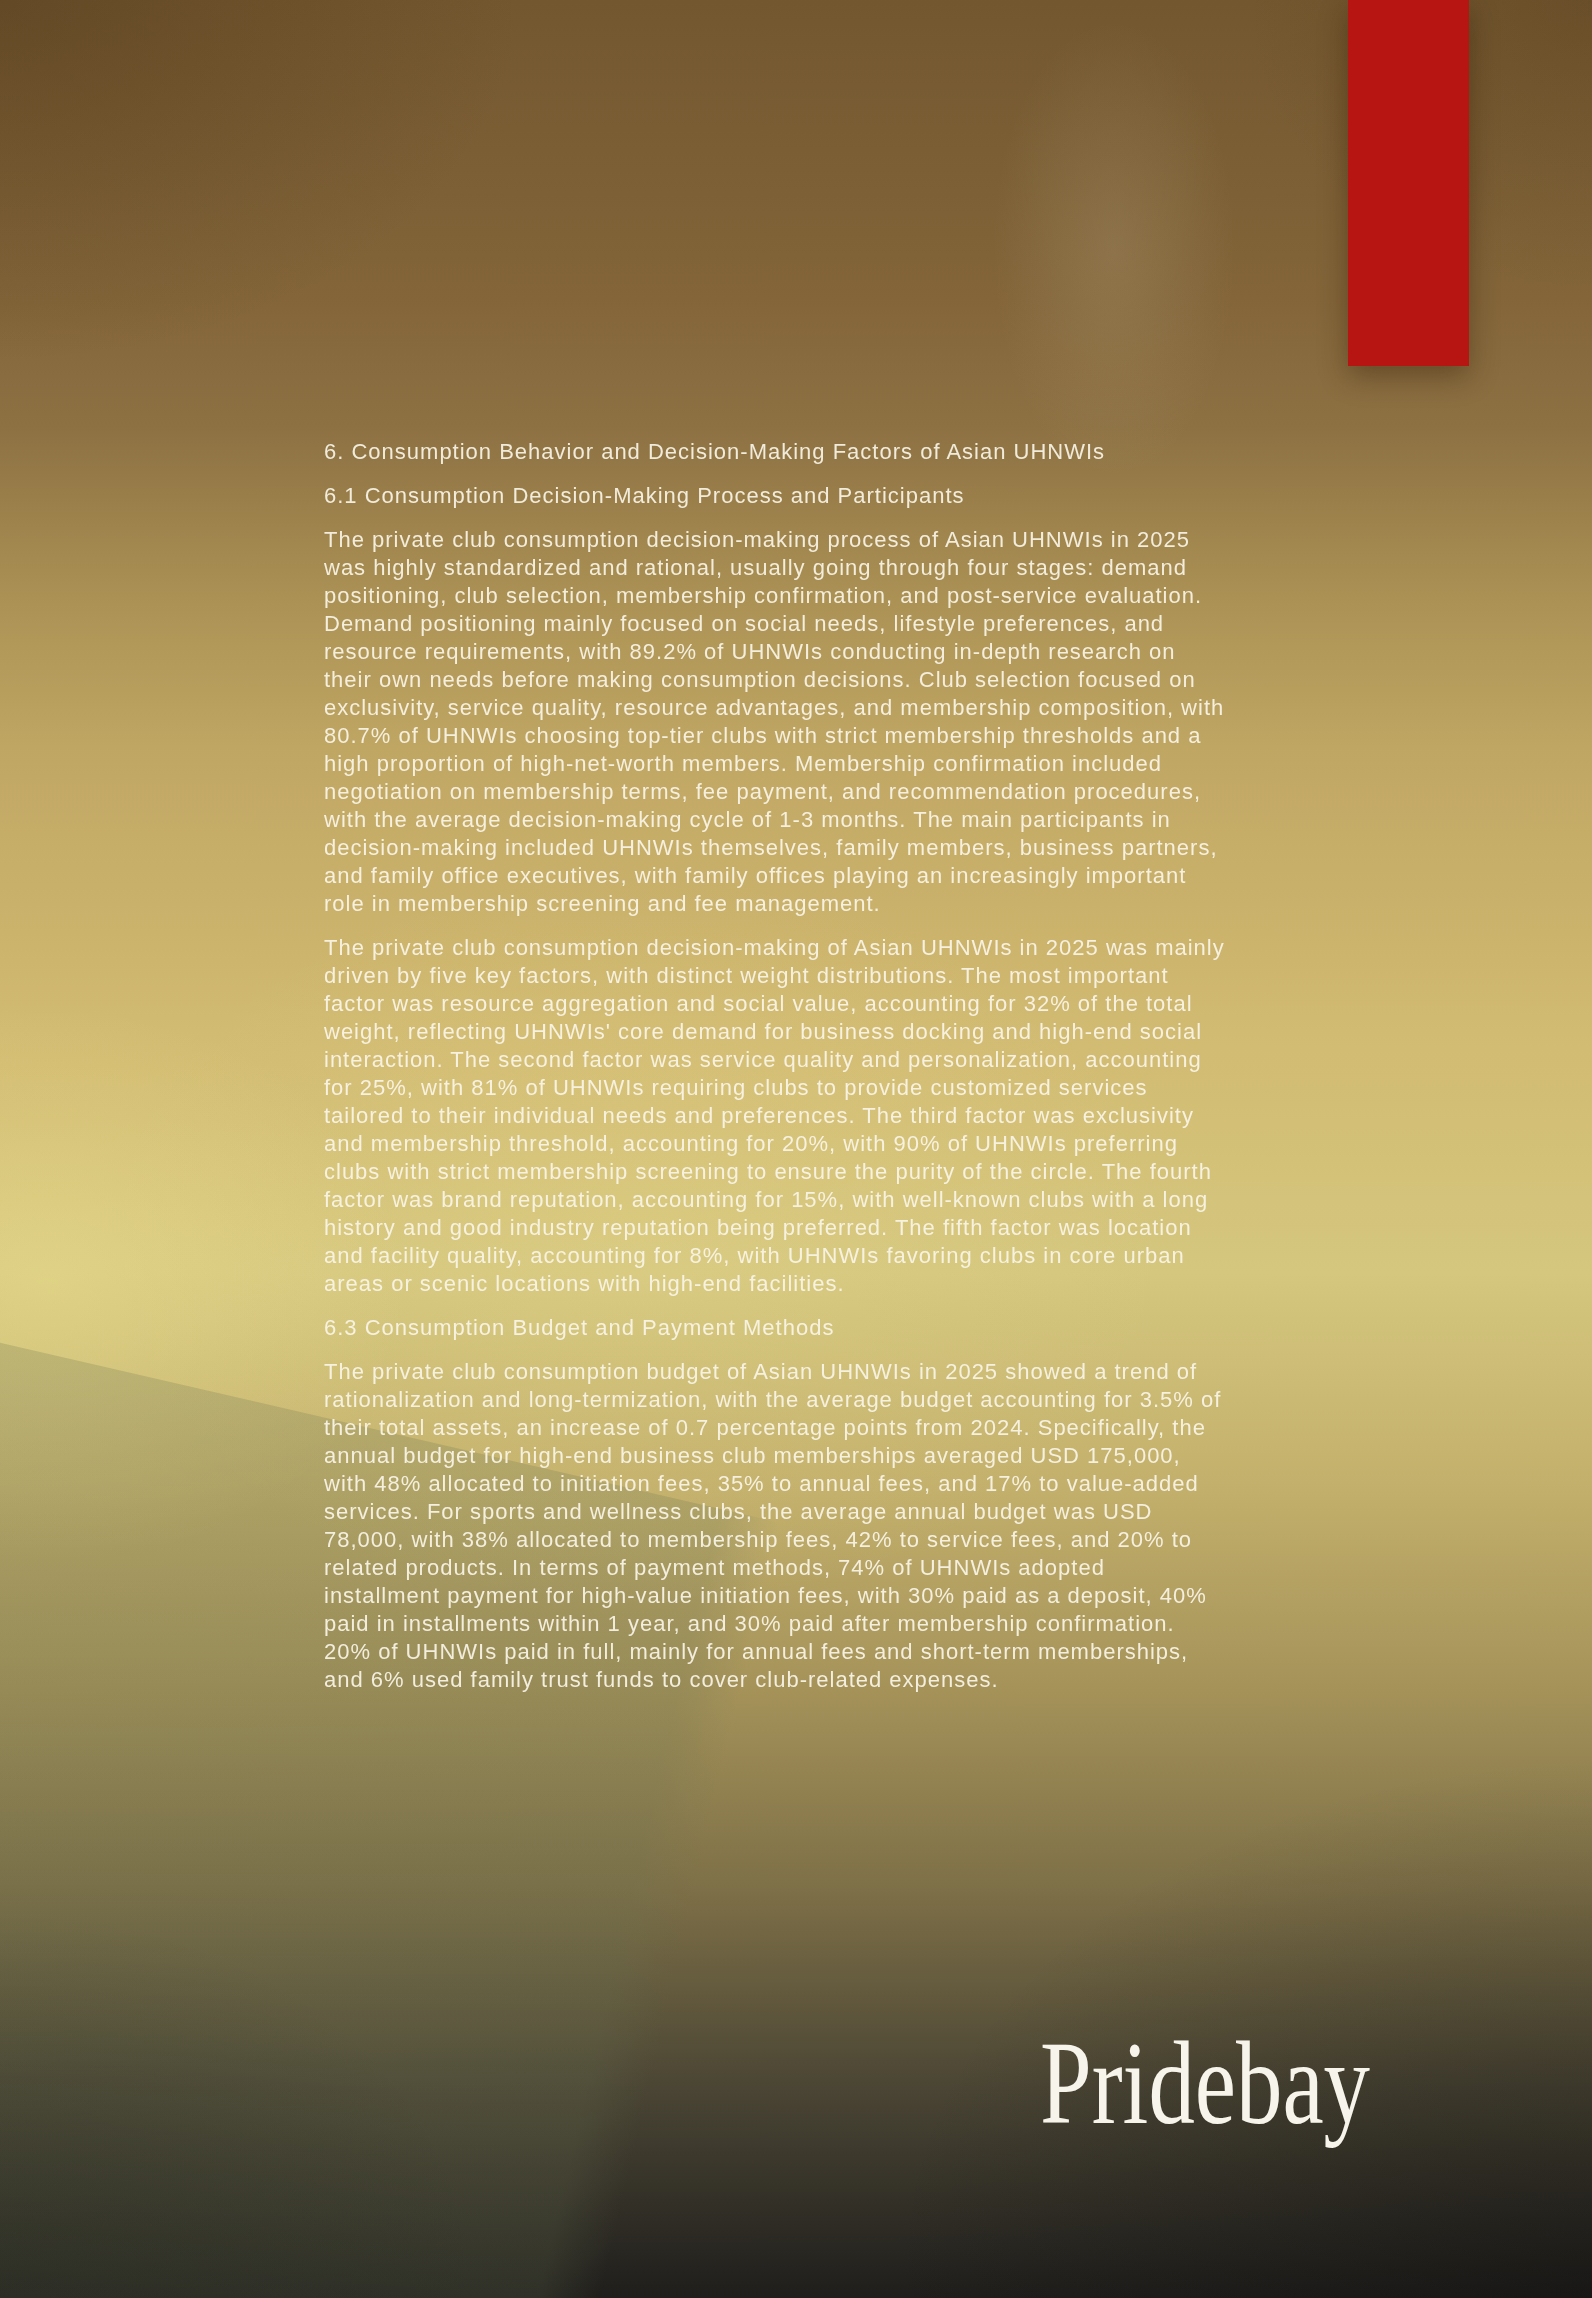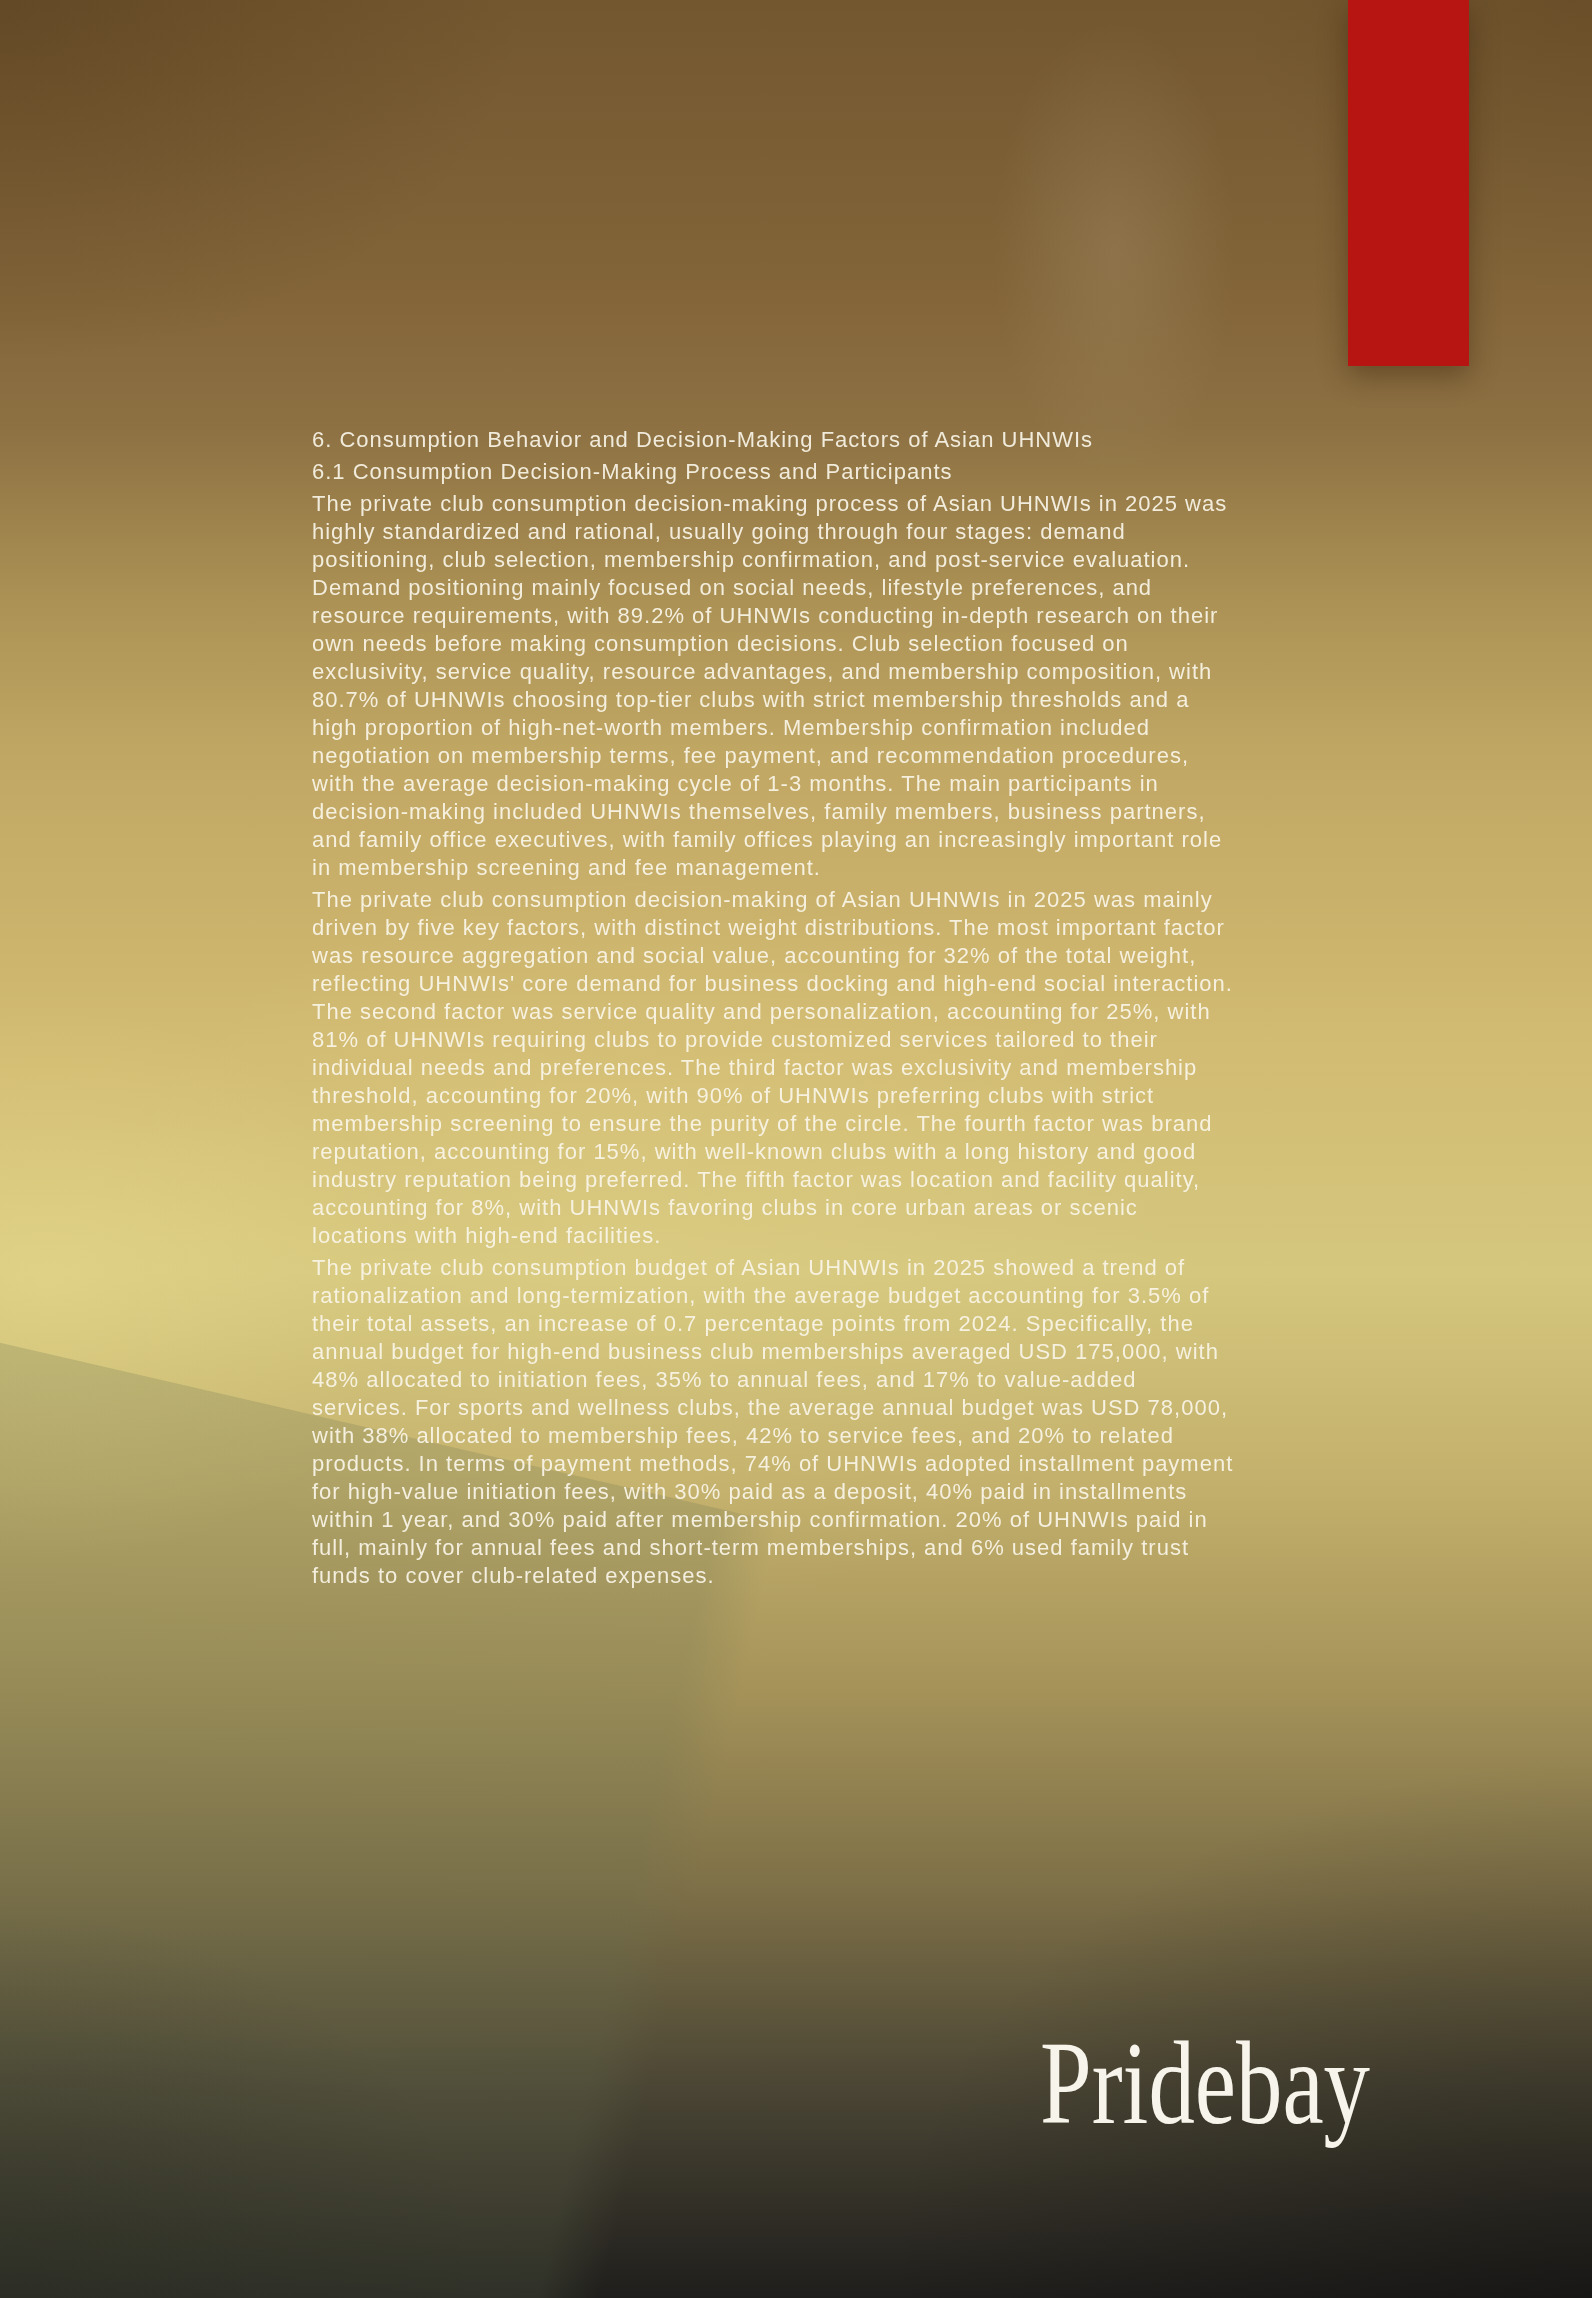--- a/index.html
+++ b/index.html
@@ -64,21 +64,21 @@
     position: absolute;
     left: 308px;
     top: 422px;
     width: 935px;
     color: rgba(250,245,232,0.92);
     font-size: 22px;
     line-height: 28px;
     letter-spacing: 1px;
   }
   .content p {
-    margin: 4px;
+    margin: 16px;
     padding: 0;
   }
   .logo {
     position: absolute;
     right: 222px;
     top: 2024px;
     font-family: "Liberation Serif", "DejaVu Serif", serif;
     font-size: 119px;
     line-height: 1;
     color: #f7f4ec;
@@ -97,19 +97,20 @@
   <div class="red-bar"></div>
 
   <div class="content">
     <p>6. Consumption Behavior and Decision-Making Factors of Asian UHNWIs</p>
 
     <p>6.1 Consumption Decision-Making Process and Participants</p>
     <p>The private club consumption decision-making process of Asian UHNWIs in 2025 was highly standardized and rational, usually going through four stages: demand positioning, club selection, membership confirmation, and post-service evaluation. Demand positioning mainly focused on social needs, lifestyle preferences, and resource requirements, with 89.2% of UHNWIs conducting in-depth research on their own needs before making consumption decisions. Club selection focused on exclusivity, service quality, resource advantages, and membership composition, with 80.7% of UHNWIs choosing top-tier clubs with strict membership thresholds and a high proportion of high-net-worth members. Membership confirmation included negotiation on membership terms, fee payment, and recommendation procedures, with the average decision-making cycle of 1-3 months. The main participants in decision-making included UHNWIs themselves, family members, business partners, and family office executives, with family offices playing an increasingly important role in membership screening and fee management.</p>
 
     <p>The private club consumption decision-making of Asian UHNWIs in 2025 was mainly driven by five key factors, with distinct weight distributions. The most important factor was resource aggregation and social value, accounting for 32% of the total weight, reflecting UHNWIs' core demand for business docking and high-end social interaction. The second factor was service quality and personalization, accounting for 25%, with 81% of UHNWIs requiring clubs to provide customized services tailored to their individual needs and preferences. The third factor was exclusivity and membership threshold, accounting for 20%, with 90% of UHNWIs preferring clubs with strict membership screening to ensure the purity of the circle. The fourth factor was brand reputation, accounting for 15%, with well-known clubs with a long history and good industry reputation being preferred. The fifth factor was location and facility quality, accounting for 8%, with UHNWIs favoring clubs in core urban areas or scenic locations with high-end facilities.</p>
 
+    <p>6.3 Consumption Budget and Payment Methods</p>
     <p>The private club consumption budget of Asian UHNWIs in 2025 showed a trend of rationalization and long-termization, with the average budget accounting for 3.5% of their total assets, an increase of 0.7 percentage points from 2024. Specifically, the annual budget for high-end business club memberships averaged USD 175,000, with 48% allocated to initiation fees, 35% to annual fees, and 17% to value-added services. For sports and wellness clubs, the average annual budget was USD 78,000, with 38% allocated to membership fees, 42% to service fees, and 20% to related products. In terms of payment methods, 74% of UHNWIs adopted installment payment for high-value initiation fees, with 30% paid as a deposit, 40% paid in installments within 1 year, and 30% paid after membership confirmation. 20% of UHNWIs paid in full, mainly for annual fees and short-term memberships, and 6% used family trust funds to cover club-related expenses.</p>
   </div>
 
   <div class="logo">Pridebay</div>
 
 </div>
 
 
 </body></html>

